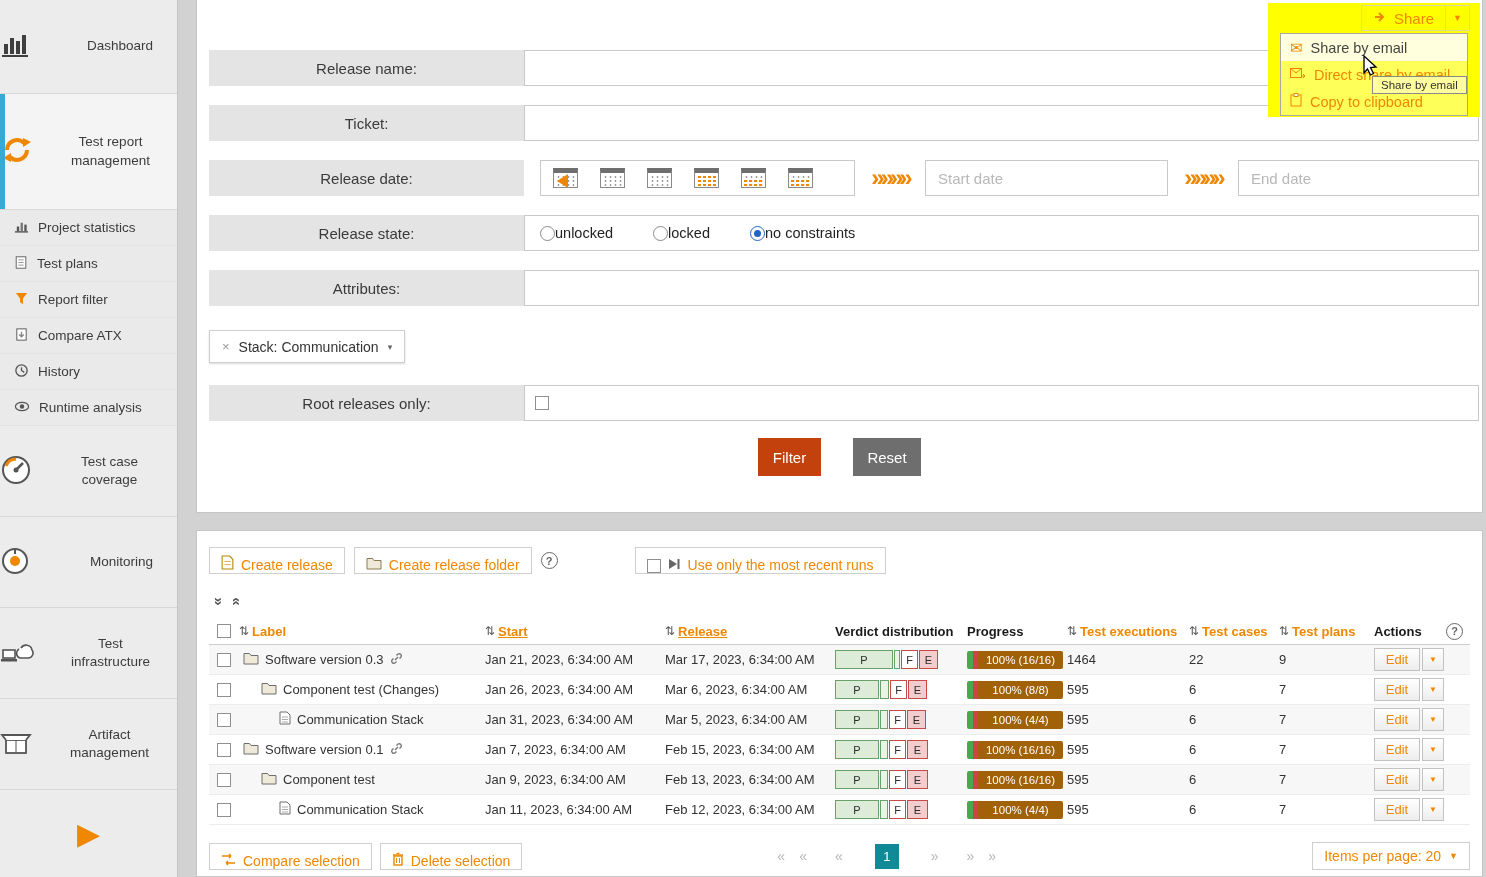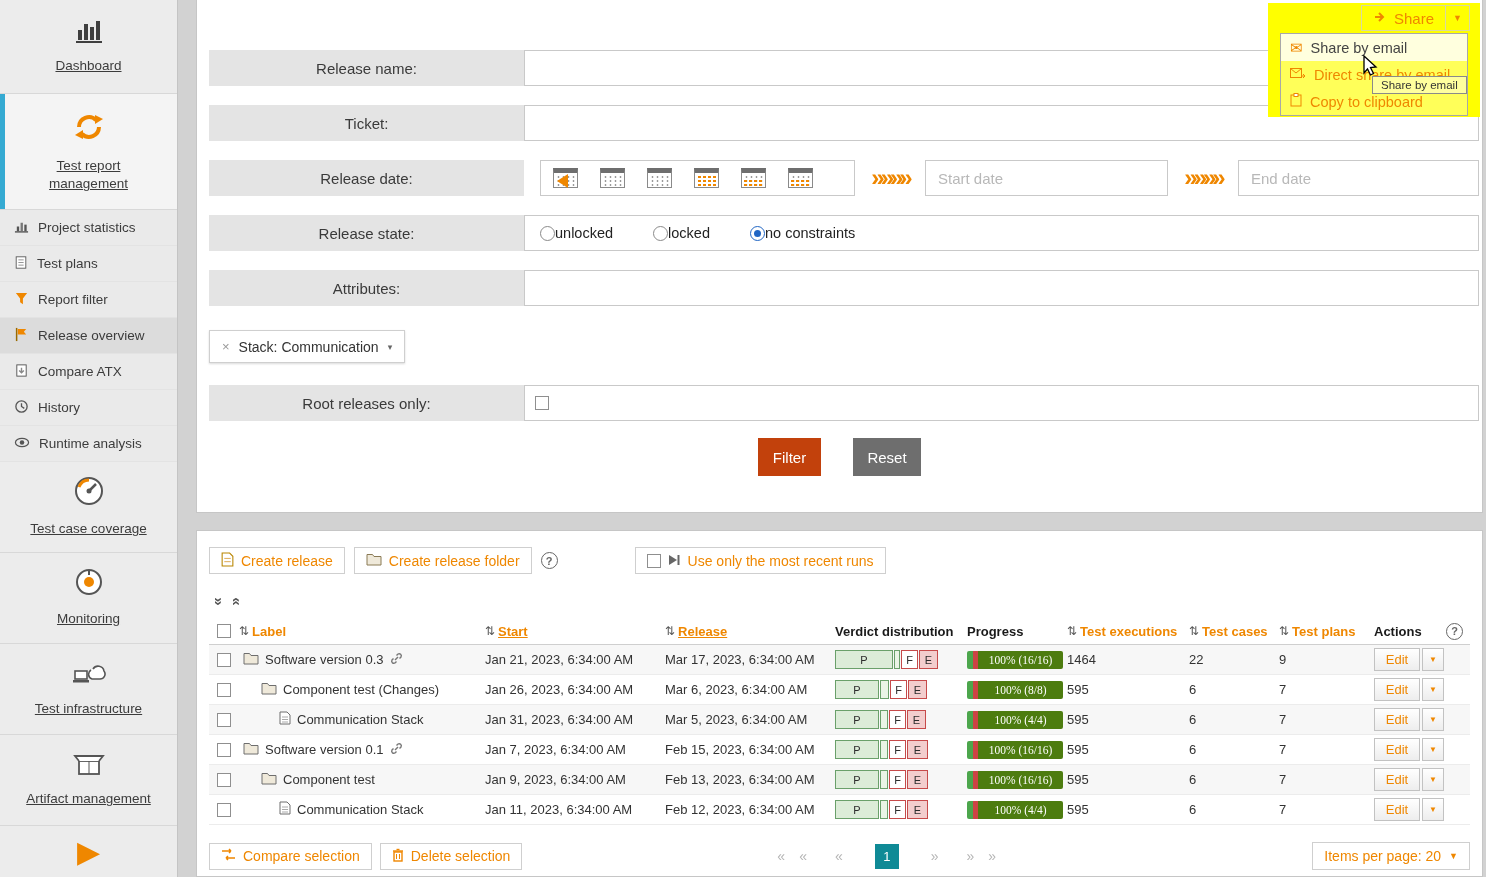--- a/index.html
+++ b/index.html
@@ -2,21 +2,21 @@
 <html><head>
 <meta charset="utf-8">
 <style>
   *{box-sizing:border-box;margin:0;padding:0;}
   html,body{width:1486px;height:877px;}
   body{font-family:"Liberation Sans",sans-serif;background:#d2d2d2;position:relative;overflow:hidden;color:#333;font-size:13px;}
   #app{position:relative;width:1486px;height:877px;}
 
   
   .sidebar{position:absolute;left:0;top:0;width:178px;height:877px;background:#ececec;border-right:1px solid #c4c4c4;display:flex;flex-direction:column;}
-  .sb-big{display:flex;flex-direction:column;align-items:center;justify-content:center;gap:10px;border-bottom:1px solid #d8d8d8;text-align:center;font-size:13.5px;color:#3c3c3c;cursor:pointer;flex-shrink:0;text-decoration:underline;}
+  .sb-big{display:flex;flex-direction:row;align-items:center;justify-content:space-between;gap:10px;border-bottom:1px solid #d8d8d8;text-align:center;font-size:13.5px;color:#3c3c3c;cursor:pointer;flex-shrink:0;}
   #sb-dashboard{height:94px;}
   #sb-trm{height:116px;position:relative;background:#f4f4f4;}
   #sb-trm::before{content:"";position:absolute;left:0;top:0;bottom:0;width:5px;background:#35aad2;}
   .sb-big-label{line-height:1.35;padding:0 24px;}
   .sb-small{height:36px;display:flex;align-items:center;gap:9px;padding-left:14px;font-size:13.5px;color:#3c3c3c;border-bottom:1px solid #e3e3e3;background:#eaeaea;cursor:pointer;flex-shrink:0;}
   .sb-small.active{background:#dcdcdc;}
   .sb-bigger{height:91px;}
   .sb-play{flex:1;display:flex;align-items:center;justify-content:center;color:#ef8700;font-size:30px;cursor:pointer;}
 
   
@@ -61,21 +61,21 @@
   .share-dd{position:absolute;left:12px;top:30px;width:188px;border:1px solid #a8a8a8;background:rgba(255,255,255,0.35);}
   .sd-item{height:27px;display:flex;align-items:center;gap:8px;padding:0 9px;font-size:14.5px;color:#ef8700;cursor:pointer;}
   .sd-item.hovered{background:rgba(255,255,255,0.8);color:#444;}
   .sd-item .env{color:#ef8700;font-size:15px;}
   .cursor{position:absolute;left:1362px;top:55px;z-index:70;}
   .tooltip{position:absolute;left:1372px;top:76px;background:#ffff9e;border:1px solid #8a8a8a;padding:2px 8px;font-size:11.5px;color:#333;z-index:60;white-space:nowrap;}
 
   
   .t-inner{padding:0 12px;position:relative;height:100%;}
   .toolbar{display:flex;align-items:center;gap:9px;padding-top:16px;}
-  .tb-btn{height:27px;display:flex;align-items:center;gap:7px;padding:0 11px;border:1px solid #cfcfcf;background:#fff;color:#ef8700;font-size:14px;cursor:pointer;}
+  .tb-btn{height:27px;display:flex;align-items:flex-end;gap:7px;padding:0 11px;border:1px solid #cfcfcf;background:#fff;color:#ef8700;font-size:14px;cursor:pointer;}
   .helpc{width:17px;height:17px;border:1.5px solid #666;border-radius:50%;display:flex;align-items:center;justify-content:center;font-size:11px;font-weight:bold;color:#666;cursor:pointer;flex-shrink:0;}
   .recent-group{margin-left:68px;}
   .expand-row{display:flex;gap:10px;margin-top:20px;padding-left:6px;}
   .chev{display:inline-block;color:#555;font-size:15px;font-weight:bold;transform:rotate(90deg);cursor:pointer;line-height:1;}
 
   .t-grid{--cols:30px 246px 180px 170px 132px 100px 122px 90px 95px 72px 20px;}
   .t-head{display:grid;grid-template-columns:var(--cols);align-items:center;height:27px;margin-top:9px;border-bottom:1px solid #cfcfcf;font-weight:bold;font-size:13px;color:#1a1a1a;}
   .hcell{display:flex;align-items:center;gap:3px;overflow:hidden;white-space:nowrap;}
   .sorticon{color:#555;font-weight:normal;font-size:12px;cursor:pointer;}
   .hlink{color:#ef8700;cursor:pointer;}
@@ -86,21 +86,21 @@
   .lcell{display:flex;align-items:center;gap:6px;overflow:hidden;white-space:nowrap;}
   .lvl0{padding-left:4px;}.lvl1{padding-left:22px;}.lvl2{padding-left:40px;}
   .vd{display:flex;align-items:center;}
   .vseg{display:inline-flex;align-items:center;justify-content:center;height:19px;font-size:11px;color:#2c2c2c;border:1px solid #6aa06a;background:#dcecd8;margin-right:1px;overflow:hidden;flex-shrink:0;}
   .seg-i{background:#eaf4e6;}
   .seg-f{background:#fff;border-color:#c64a4a;}
   .seg-e{background:#f3cdcd;border-color:#c64a4a;}
   .pbar{width:96px;height:18px;display:flex;border-radius:2px;overflow:hidden;}
   .pbar .g{width:6px;background:#4ca64c;}
   .pbar .r{width:5px;background:#cc4444;}
-  .pbar .t{flex:1;background:#4d7c0f;color:#fff;font-size:11.5px;display:flex;align-items:center;justify-content:center;white-space:nowrap;font-family:Liberation Serif, serif;}
+  .pbar .t{flex:1;background:#a16207;color:#fff;font-size:11.5px;display:flex;align-items:center;justify-content:center;white-space:nowrap;}
   .acell{display:flex;align-items:center;}
   .btn-edit{width:46px;height:23px;border:1px solid #c2c2c2;background:linear-gradient(#fff,#ededed);color:#ef8700;font-size:13px;display:flex;align-items:center;justify-content:center;cursor:pointer;}
   .btn-ecaret{width:22px;height:23px;border:1px solid #c2c2c2;background:linear-gradient(#fff,#ededed);color:#ef8700;font-size:8px;display:flex;align-items:center;justify-content:center;margin-left:2px;cursor:pointer;}
 
   .t-footer{position:absolute;left:12px;right:12px;bottom:6px;display:flex;align-items:center;}
   .pager{display:flex;align-items:center;gap:14px;margin-left:255px;color:#b5b5b5;font-size:14px;}
   .pgbtn{cursor:pointer;}
   .pgcur{width:24px;height:25px;background:#0f8a96;color:#fff;display:flex;align-items:center;justify-content:center;font-size:13px;margin:0 18px;cursor:pointer;}
   .ipp{margin-left:auto;height:28px;display:flex;align-items:center;gap:8px;padding:0 11px;border:1px solid #cfcfcf;background:#fff;color:#ef8700;font-size:14px;cursor:pointer;}
   .ipp .car{font-size:9px;}
@@ -151,27 +151,20 @@
             <line x1="5" y1="8" x2="11" y2="8" stroke="#888"></line>
             <line x1="5" y1="11" x2="11" y2="11" stroke="#888"></line>
           </svg></span>
       <span>Test plans</span>
     </div>
     <div class="sb-small">
       <span><svg width="15" height="15" viewBox="0 0 16 16">
             <path d="M2 2h12l-4.5 6v6l-3-2V8z" fill="#ef8700"></path>
           </svg></span>
       <span>Report filter</span>
-    </div>
-    <div class="sb-small active">
-      <span><svg width="15" height="15" viewBox="0 0 16 16">
-            <rect x="2" y="1" width="1.6" height="14" fill="#9a6a00"></rect>
-            <path d="M4 2h9l-2.5 3L13 8H4z" fill="#ef8700"></path>
-          </svg></span>
-      <span>Release overview</span>
     </div>
     <div class="sb-small">
       <span><svg width="15" height="15" viewBox="0 0 16 16">
             <rect x="3" y="2" width="10" height="12" fill="#fff" stroke="#555"></rect>
             <path d="M8 5v5M5.5 8L8 10.5 10.5 8" stroke="#888" fill="none" stroke-width="1.5"></path>
           </svg></span>
       <span>Compare ATX</span>
     </div>
     <div class="sb-small">
       <span><svg width="15" height="15" viewBox="0 0 16 16">

